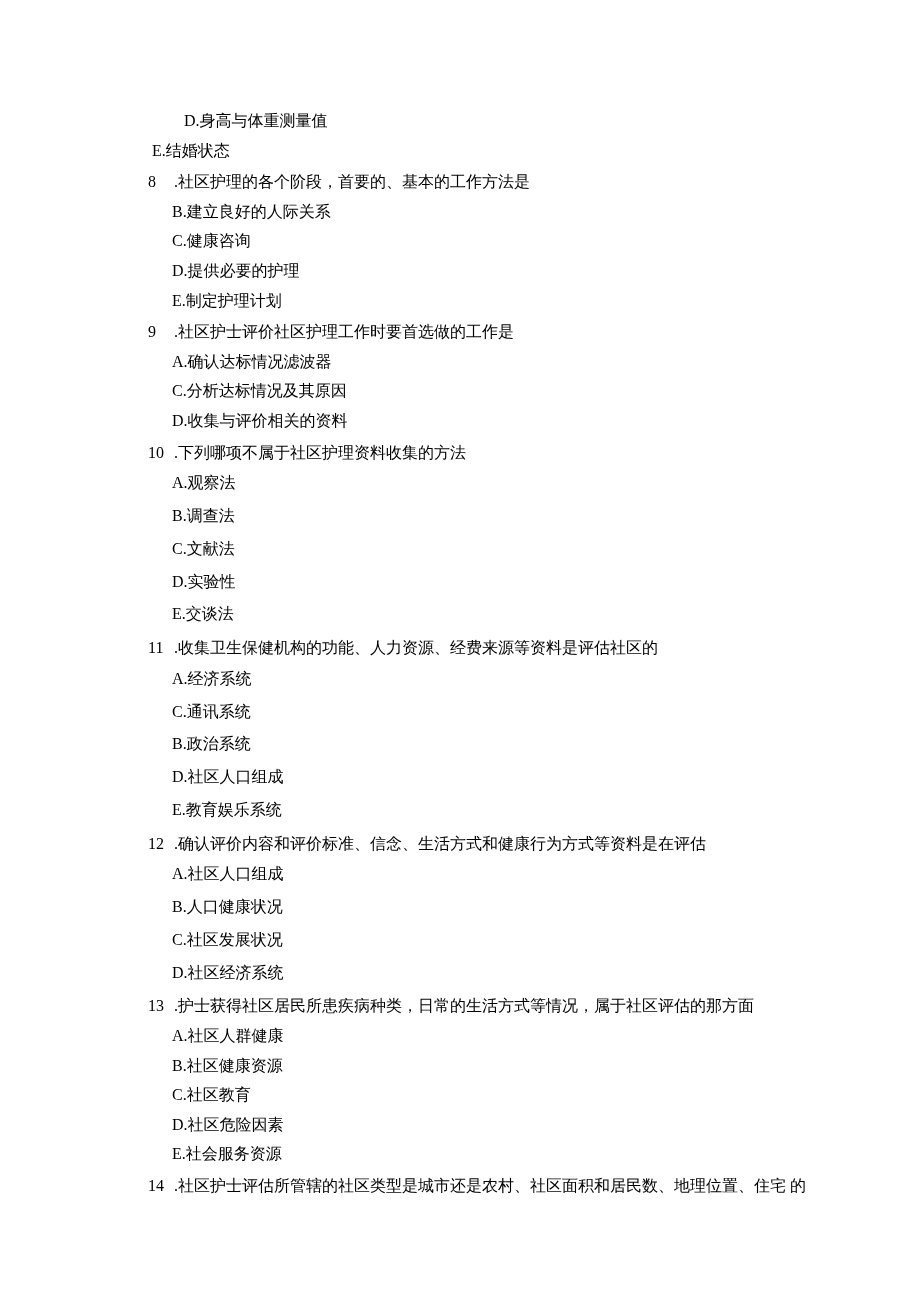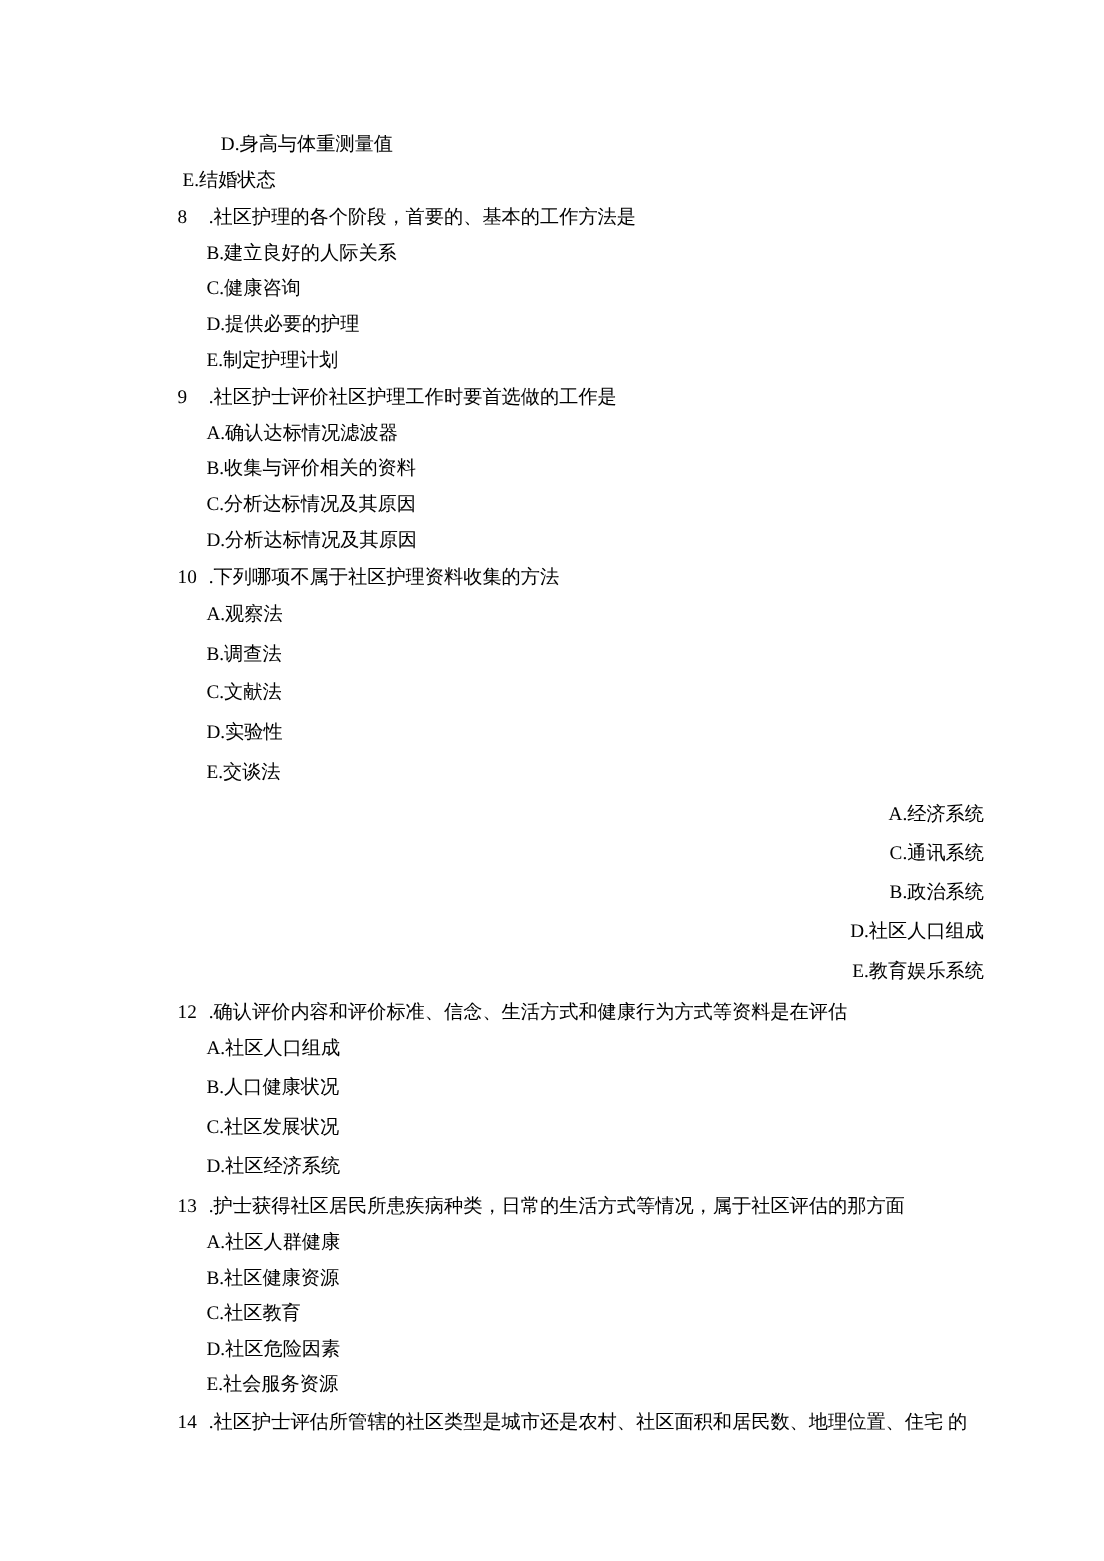--- a/index.html
+++ b/index.html
@@ -56,37 +56,37 @@
           <span class="opt-line">B.建立良好的人际关系</span>
           <span class="opt-line">C.健康咨询</span>
           <span class="opt-line">D.提供必要的护理</span>
           <span class="opt-line">E.制定护理计划</span>
         </div>
       </div>
       <div class="question">
         <div><span class="q-number">9</span><span class="q-stem"> .社区护士评价社区护理工作时要首选做的工作是</span></div>
         <div class="options">
           <span class="opt-line">A.确认达标情况滤波器</span>
-          <span class="opt-line">B.收集与评价相关的资料</span>
           <span class="opt-line">C.分析达标情况及其原因</span>
-          <span class="opt-line">D.分析达标情况及其原因</span>
+          <span class="opt-line">D.收集与评价相关的资料</span>
         </div>
       </div>
       <div class="question">
         <div><span class="q-number">10</span><span class="q-stem"> .下列哪项不属于社区护理资料收集的方法</span></div>
         <div class="options" style="line-height: 2.05;">
           <span class="opt-line">A.观察法</span>
           <span class="opt-line">B.调查法</span>
           <span class="opt-line">C.文献法</span>
           <span class="opt-line">D.实验性</span>
           <span class="opt-line">E.交谈法</span>
         </div>
       </div>
       <div class="question">
-        <div class="options" style="line-height: 2.05; text-align: right;">
+        <div><span class="q-number">11</span><span class="q-stem"> .收集卫生保健机构的功能、人力资源、经费来源等资料是评估社区的</span></div>
+        <div class="options" style="line-height: 2.05;">
           <span class="opt-line">A.经济系统</span>
           <span class="opt-line">C.通讯系统</span>
           <span class="opt-line">B.政治系统</span>
           <span class="opt-line">D.社区人口组成</span>
           <span class="opt-line">E.教育娱乐系统</span>
         </div>
       </div>
       <div class="question">
         <div><span class="q-number">12</span><span class="q-stem"> .确认评价内容和评价标准、信念、生活方式和健康行为方式等资料是在评估</span></div>
         <div class="options" style="line-height: 2.05;">

